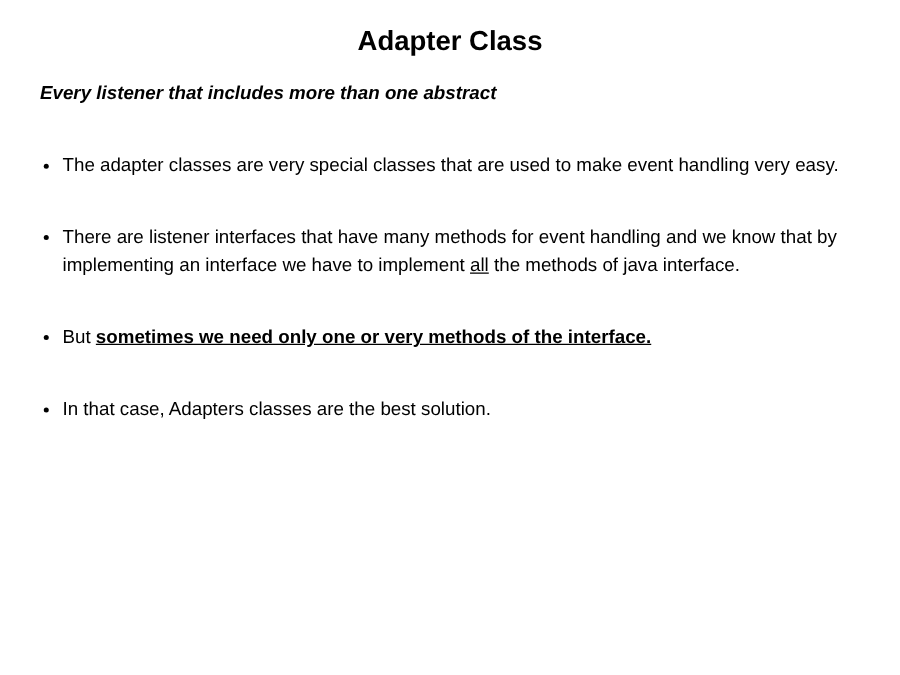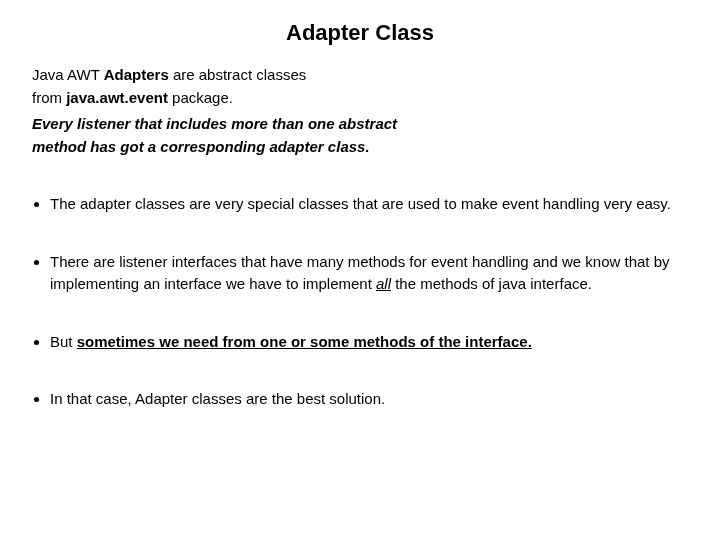--- a/index.html
+++ b/index.html
@@ -44,55 +44,48 @@
       padding-left: 18px;
     }
     .bullet-list li {
       line-height: 1.5;
       margin-bottom: 8px;
       list-style-type: disc;
       margin-top: 35px;
     }
     .underline {
       text-decoration: underline;
-      font-style: italic;
     }
   </style>
 </head>
 <body>
 
 <div class="container">
 
   <div class="title">Adapter Class</div>
 
-  <div class="intro-line">
-    <span>Java      AWT      </span><span style="font-weight:bold;">Adapters</span><span> are      abstract      classes</span>
-    <br>
-    <span>  from </span><span style="font-weight:bold;">java.awt.event</span><span> package.</span>
-  </div>
 
   <div class="intro-line">
     <span class="bold-italic">Every listener that includes more than one abstract</span>
     <br>
-    <span class="bold-italic">  method has got a corresponding adapter class.</span>
   </div>
 
   <ul class="bullet-list">
 
     <li>
       <span>The adapter classes are very special classes that are used to make event handling very easy.</span>
     </li>
 
     <li>
       <span>There are listener interfaces that have many methods for event handling and we know that by implementing an interface we have to implement </span><span class="underline">all</span><span> the methods of java interface.</span>
     </li>
 
     <li>
-      <span>But </span><span class="bold-underline">sometimes we need from one or some methods of the interface.</span>
+      <span>But </span><span class="bold-underline">sometimes we need only one or very methods of the interface.</span>
     </li>
 
     <li>
-      <span>In that case, Adapter classes are the best solution.</span>
+      <span>In that case, Adapters classes are the best solution.</span>
     </li>
 
   </ul>
 
 </div>
 
 </body></html>

